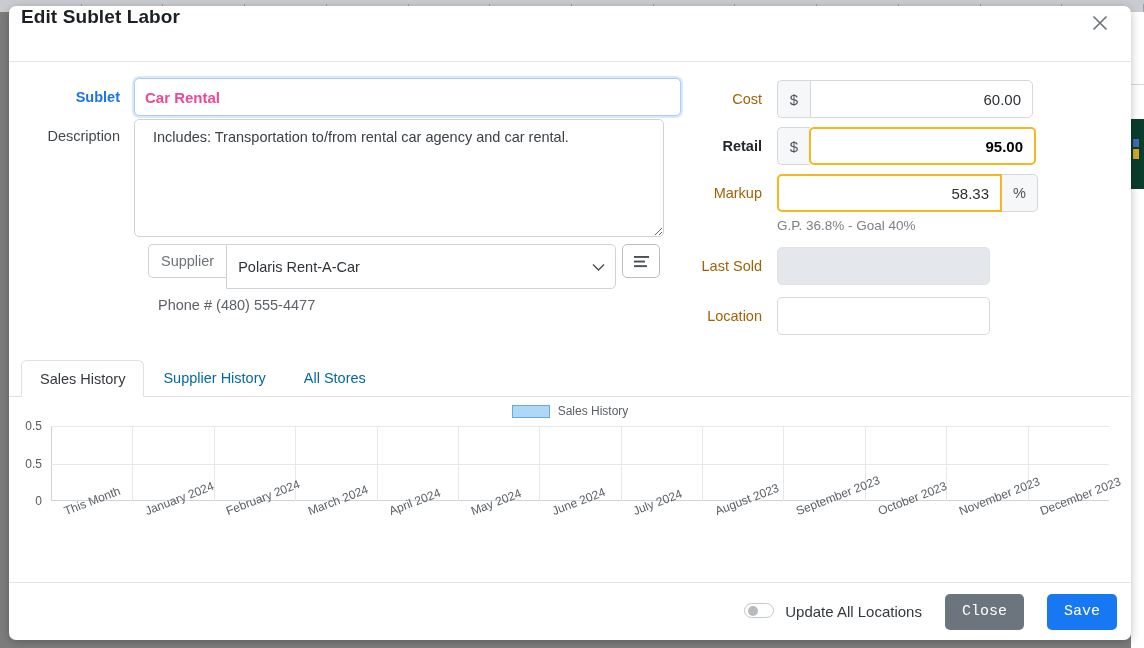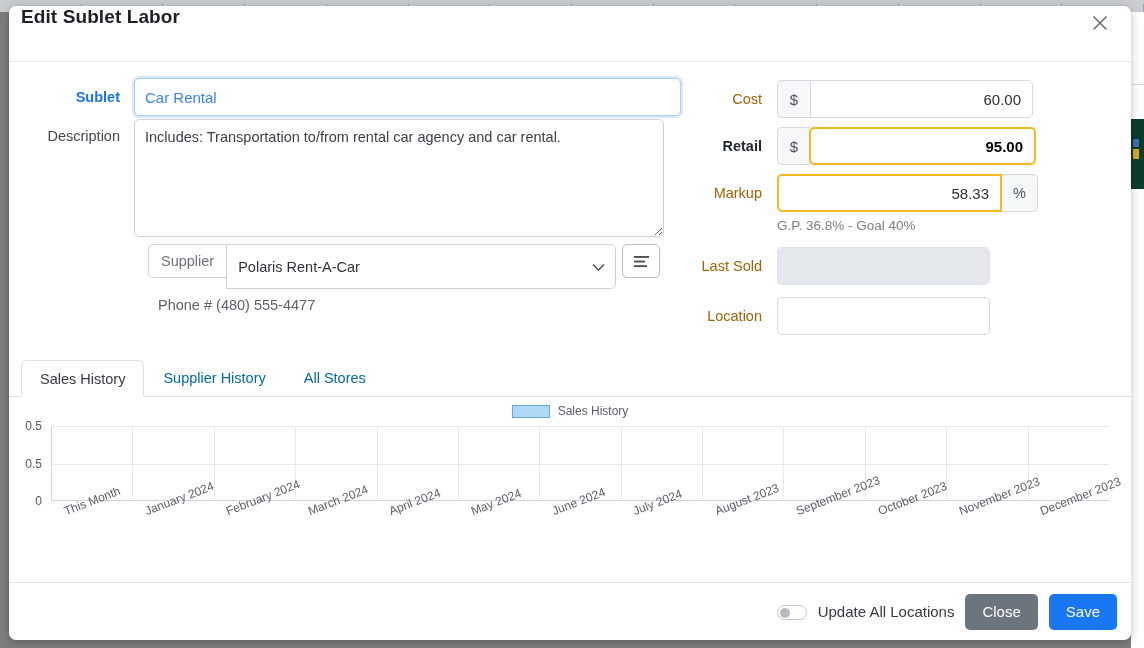--- a/index.html
+++ b/index.html
@@ -87,31 +87,31 @@
   }
   .llabel.accent { color: #1a73e8; font-weight: bold; }
 
   #sublet-row { margin-bottom: 3px; }
   .llabel.sublet-lbl { padding-top: 11px; }
   #sublet-input {
     width: 592px; height: 38px;
     border: 1px solid #a9cdf5; border-radius: 5px;
     box-shadow: 0 0 0 2px rgba(26,115,232,.16);
     font-family: "Liberation Sans", sans-serif;
-    font-size: 15px; font-weight: normal; color: #3b82f6;
+    font-size: 15px; font-weight: bold; color: #ec4899;
     padding: 0 10px; outline: none; background:#fff;
   }
 
   .llabel.desc-lbl { padding-top: 9px; }
   #desc-input {
     width: 530px; height: 118px;
     border: 1px solid #cfd3d8; border-radius: 5px;
     font-family: "Liberation Sans", sans-serif;
     font-size: 14.5px; color: #3c4147;
-    padding: 8px 10px; resize: both; outline: none;
+    padding: 8px 18px; resize: both; outline: none;
     line-height: 1.35; background:#fff;
   }
 
   #supplier-row { margin-top: 7px; display: flex; padding-left: 127px; }
   #supplier-group { display: flex; align-items: stretch; }
   #supplier-tag {
     height: 34px; padding: 0 12px;
     border: 1px solid #cfd3d8; border-right: none;
     border-radius: 5px 0 0 5px;
     background: #fff; color: #6d7379;
@@ -250,35 +250,35 @@
     text-decoration: underline; text-underline-offset: 3px; cursor: pointer;
   }
 
   
   #modal-footer {
     margin-top: auto; height: 58px; flex: 0 0 58px;
     border-top: 1px solid #e3e5e8;
     display: flex; align-items: center; justify-content: flex-end;
     padding-right: 14px; gap: 11px;
   }
-  #toggle-wrap { display: flex; align-items: flex-end; gap: 11px; }
+  #toggle-wrap { display: flex; align-items: flex-start; gap: 11px; }
   #toggle {
     width: 30px; height: 15px; border-radius: 9px;
     background: #fff; border: 1px solid #c4c8cd;
     position: relative; cursor: pointer;
   }
   #toggle::after {
     content: ""; position: absolute; top: 2px; left: 2.5px;
     width: 10px; height: 10px; border-radius: 50%; background: #b7bbc0;
   }
   #toggle-label { font-size: 15px; color: #35393e; }
   .btn {
     height: 36px; padding: 0 17px; border: none; border-radius: 5px;
-    font-family: Liberation Sans, sans-serif; font-size: 15px;
-    color: #fff; cursor: pointer;
+    font-family: Liberation Mono, monospace; font-size: 15px;
+    color: #fff; cursor: pointer; margin-left: 12px;
   }
   #close-action { background: #6c757d; }
   #save-action { background: #1877f2; }
 </style>
 </head>
 <body>
 
 <div id="bg-toolbar">
   <div class="bg-ico"></div>
   <div class="bg-ico"></div>

